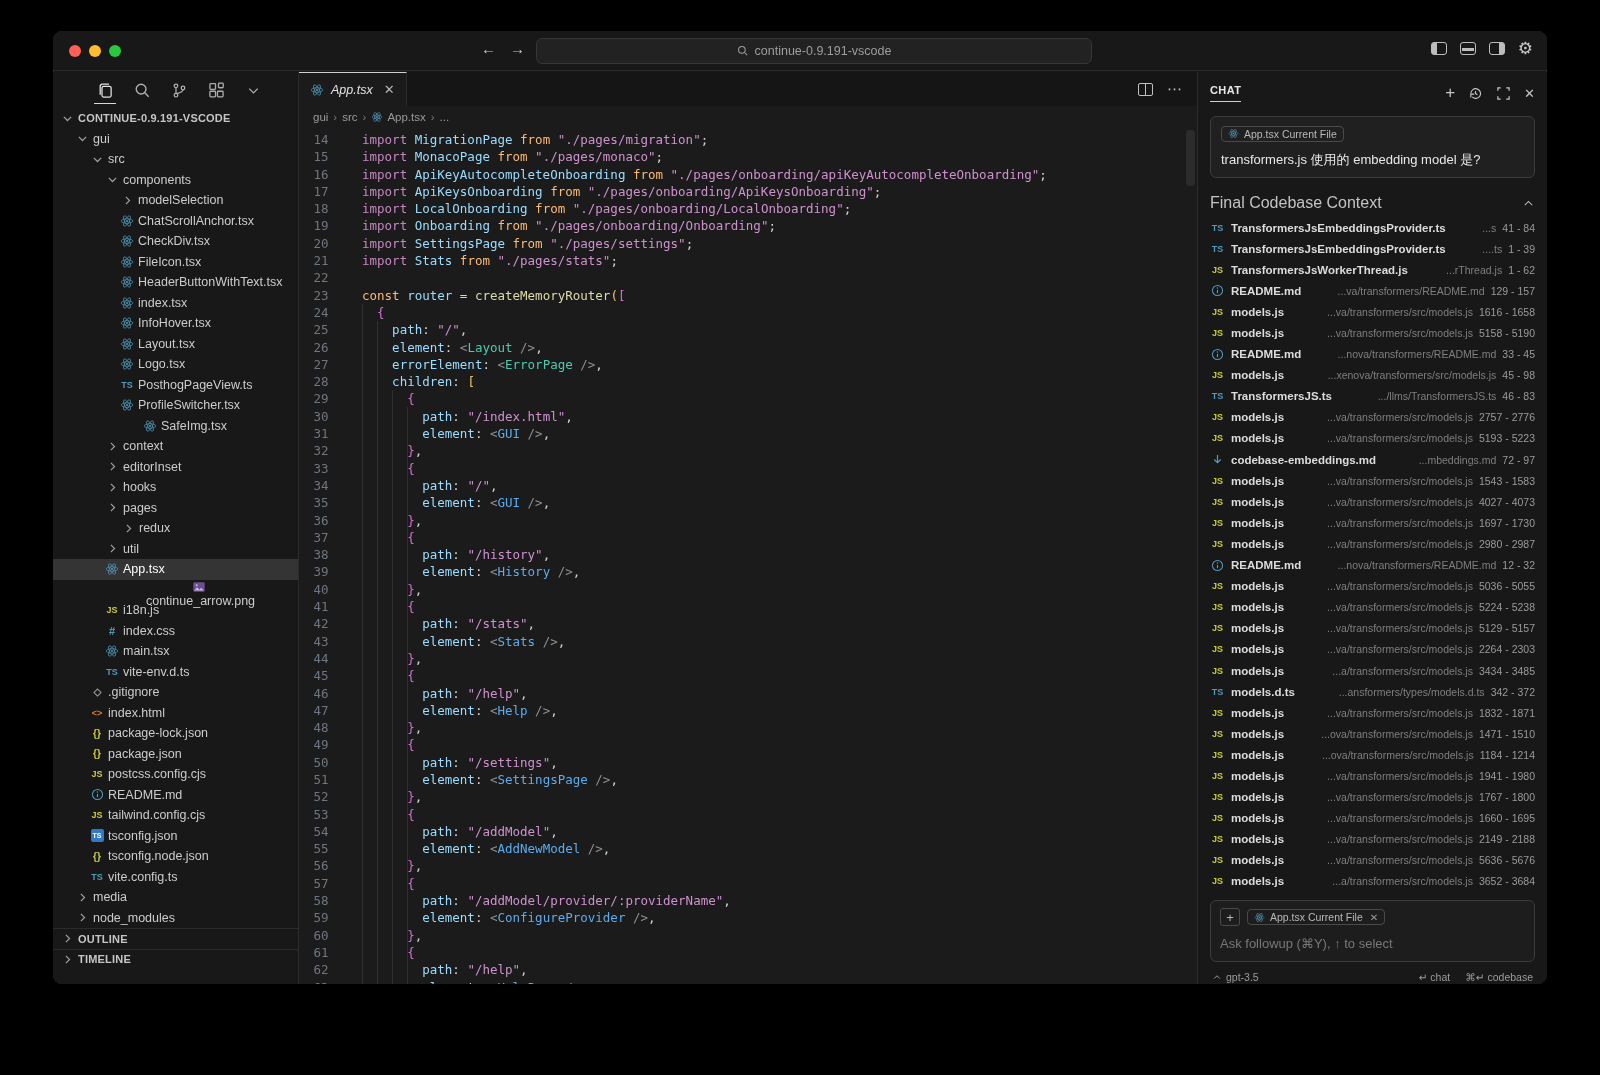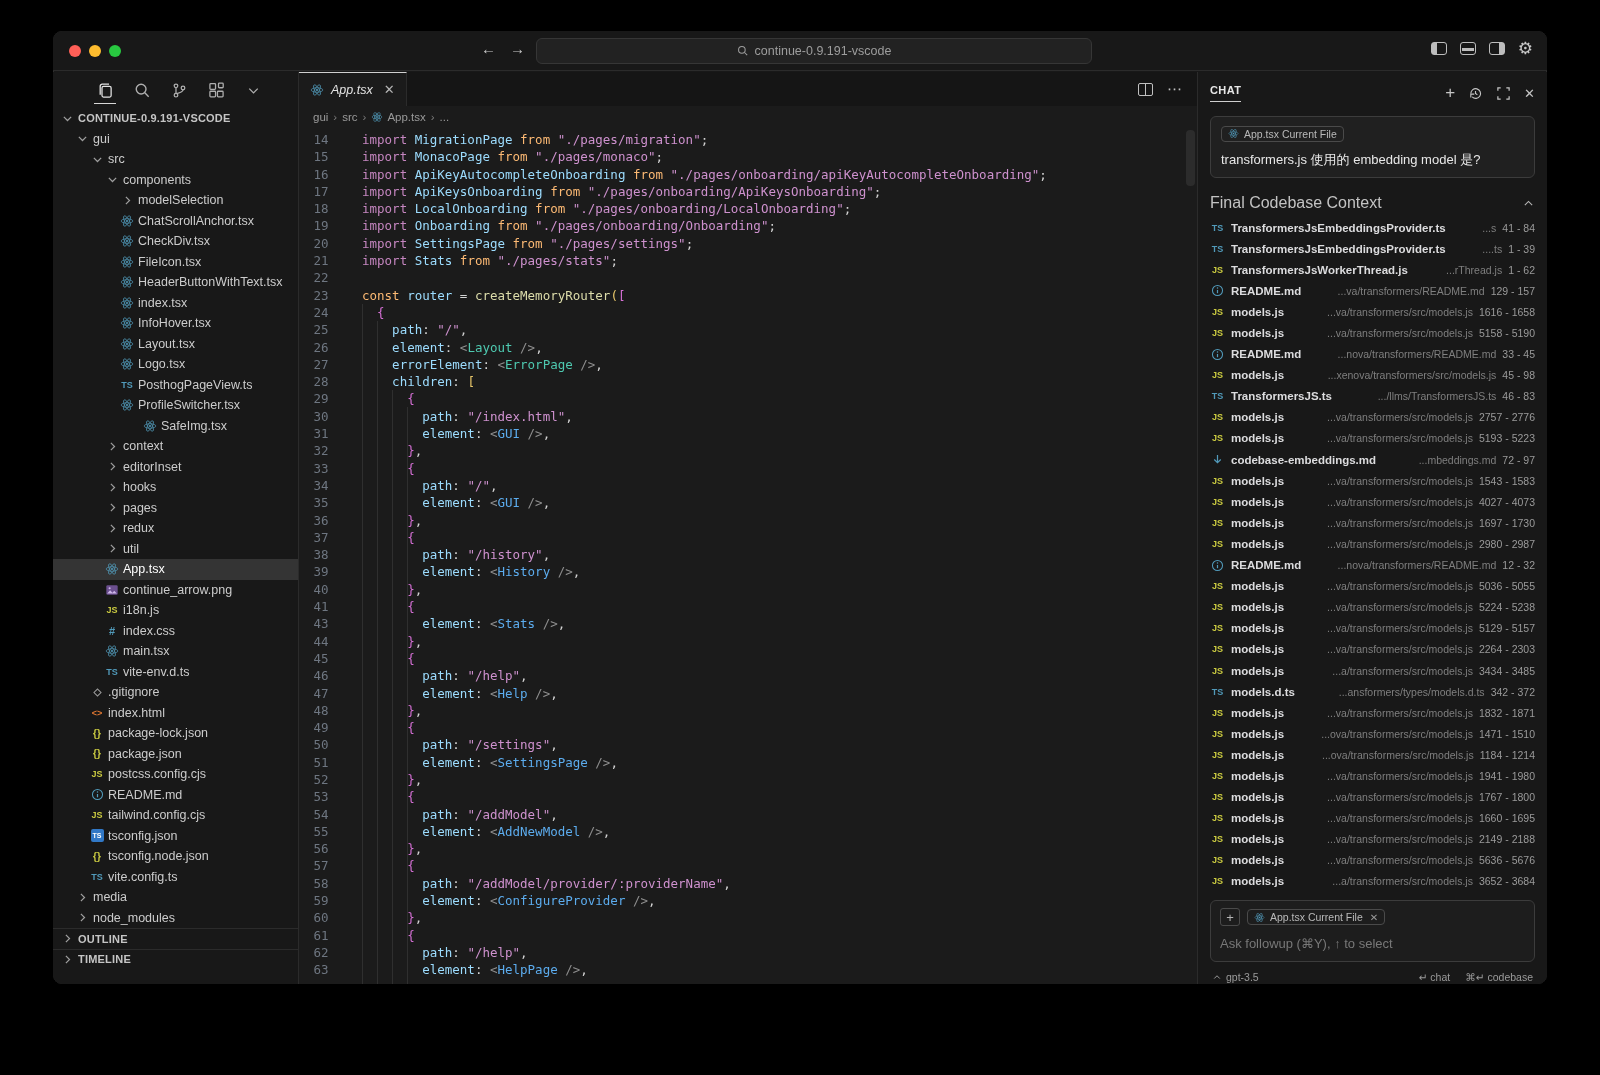--- a/index.html
+++ b/index.html
@@ -388,50 +388,50 @@
             <span class="lbl">hooks</span>
           </div>
           <div class="trow" style="padding-left: 51px;">
             <span class="caret">
               <svg width="13" height="13" viewBox="0 0 16 16" fill="none" stroke="#9d9d9d" stroke-width="1.5">
                 <path d="M6 3.5L10.5 8 6 12.5"></path>
               </svg>
             </span>
             <span class="lbl">pages</span>
           </div>
+          <div class="trow" style="padding-left: 51px; margin-left: 16px;">
+            <span class="caret">
+              <svg width="13" height="13" viewBox="0 0 16 16" fill="none" stroke="#9d9d9d" stroke-width="1.5">
+                <path d="M6 3.5L10.5 8 6 12.5"></path>
+              </svg>
+            </span>
+            <span class="lbl">redux</span>
+          </div>
           <div class="trow" style="padding-left: 51px;">
             <span class="caret">
               <svg width="13" height="13" viewBox="0 0 16 16" fill="none" stroke="#9d9d9d" stroke-width="1.5">
                 <path d="M6 3.5L10.5 8 6 12.5"></path>
               </svg>
             </span>
-            <span class="lbl">redux</span>
-          </div>
-          <div class="trow" style="padding-left: 51px;">
-            <span class="caret">
-              <svg width="13" height="13" viewBox="0 0 16 16" fill="none" stroke="#9d9d9d" stroke-width="1.5">
-                <path d="M6 3.5L10.5 8 6 12.5"></path>
-              </svg>
-            </span>
             <span class="lbl">util</span>
           </div>
           <div class="trow selected" style="padding-left: 51px;">
             <span class="ficon">
               <svg width="14" height="14" viewBox="0 0 20 20">
                 <circle cx="10" cy="10" r="1.5" fill="#519ABA"></circle>
                 <g fill="none" stroke="#519ABA" stroke-width="1">
                   <ellipse cx="10" cy="10" rx="8.3" ry="3.2"></ellipse>
                   <ellipse cx="10" cy="10" rx="8.3" ry="3.2" transform="rotate(60 10 10)"></ellipse>
                   <ellipse cx="10" cy="10" rx="8.3" ry="3.2" transform="rotate(120 10 10)"></ellipse>
                 </g>
               </svg>
             </span>
             <span class="lbl">App.tsx</span>
           </div>
-          <div class="trow" style="padding-left: 51px;">
+          <div class="trow" style="padding-left: 51px; flex-direction: column;">
             <span class="ficon">
               <svg width="14" height="14" viewBox="0 0 16 16">
                 <rect x="1.5" y="2.5" width="13" height="11" rx="1.5" fill="#6b4f8f"></rect>
                 <circle cx="5.3" cy="6" r="1.2" fill="#cdb6e8"></circle>
                 <path d="M2.5 12l3.3-3.7 2.8 2.7 1.9-2.2 3 3.2z" fill="#cdb6e8"></path>
               </svg>
             </span>
             <span class="lbl">continue_arrow.png</span>
           </div>
           <div class="trow" style="padding-left: 51px;">
@@ -628,20 +628,21 @@
             <div class="cl"><span class="ln">32</span><span class="ct"><span class="tok-br2">      }</span><span class="tok-pn">,</span></span></div>
             <div class="cl"><span class="ln">33</span><span class="ct"><span class="tok-br2">      {</span></span></div>
             <div class="cl"><span class="ln">34</span><span class="ct"><span class="tok-id">        path</span><span class="tok-pn">: </span><span class="tok-st">"/"</span><span class="tok-pn">,</span></span></div>
             <div class="cl"><span class="ln">35</span><span class="ct"><span class="tok-id">        element</span><span class="tok-pn">: </span><span class="tok-jx">&lt;</span><span class="tok-cb">GUI</span><span class="tok-jx"> /&gt;</span><span class="tok-pn">,</span></span></div>
             <div class="cl"><span class="ln">36</span><span class="ct"><span class="tok-br2">      }</span><span class="tok-pn">,</span></span></div>
             <div class="cl"><span class="ln">37</span><span class="ct"><span class="tok-br2">      {</span></span></div>
             <div class="cl"><span class="ln">38</span><span class="ct"><span class="tok-id">        path</span><span class="tok-pn">: </span><span class="tok-st">"/history"</span><span class="tok-pn">,</span></span></div>
             <div class="cl"><span class="ln">39</span><span class="ct"><span class="tok-id">        element</span><span class="tok-pn">: </span><span class="tok-jx">&lt;</span><span class="tok-cb">History</span><span class="tok-jx"> /&gt;</span><span class="tok-pn">,</span></span></div>
             <div class="cl"><span class="ln">40</span><span class="ct"><span class="tok-br2">      }</span><span class="tok-pn">,</span></span></div>
             <div class="cl"><span class="ln">41</span><span class="ct"><span class="tok-br2">      {</span></span></div>
+            <div class="cl"><span class="ln">42</span><span class="ct"><span class="tok-id">        path</span><span class="tok-pn">: </span><span class="tok-st">"/stats"</span><span class="tok-pn">,</span></span></div>
             <div class="cl"><span class="ln">43</span><span class="ct"><span class="tok-id">        element</span><span class="tok-pn">: </span><span class="tok-jx">&lt;</span><span class="tok-cb">Stats</span><span class="tok-jx"> /&gt;</span><span class="tok-pn">,</span></span></div>
             <div class="cl"><span class="ln">44</span><span class="ct"><span class="tok-br2">      }</span><span class="tok-pn">,</span></span></div>
             <div class="cl"><span class="ln">45</span><span class="ct"><span class="tok-br2">      {</span></span></div>
             <div class="cl"><span class="ln">46</span><span class="ct"><span class="tok-id">        path</span><span class="tok-pn">: </span><span class="tok-st">"/help"</span><span class="tok-pn">,</span></span></div>
             <div class="cl"><span class="ln">47</span><span class="ct"><span class="tok-id">        element</span><span class="tok-pn">: </span><span class="tok-jx">&lt;</span><span class="tok-cb">Help</span><span class="tok-jx"> /&gt;</span><span class="tok-pn">,</span></span></div>
             <div class="cl"><span class="ln">48</span><span class="ct"><span class="tok-br2">      }</span><span class="tok-pn">,</span></span></div>
             <div class="cl"><span class="ln">49</span><span class="ct"><span class="tok-br2">      {</span></span></div>
             <div class="cl"><span class="ln">50</span><span class="ct"><span class="tok-id">        path</span><span class="tok-pn">: </span><span class="tok-st">"/settings"</span><span class="tok-pn">,</span></span></div>
             <div class="cl"><span class="ln">51</span><span class="ct"><span class="tok-id">        element</span><span class="tok-pn">: </span><span class="tok-jx">&lt;</span><span class="tok-cb">SettingsPage</span><span class="tok-jx"> /&gt;</span><span class="tok-pn">,</span></span></div>
             <div class="cl"><span class="ln">52</span><span class="ct"><span class="tok-br2">      }</span><span class="tok-pn">,</span></span></div>

